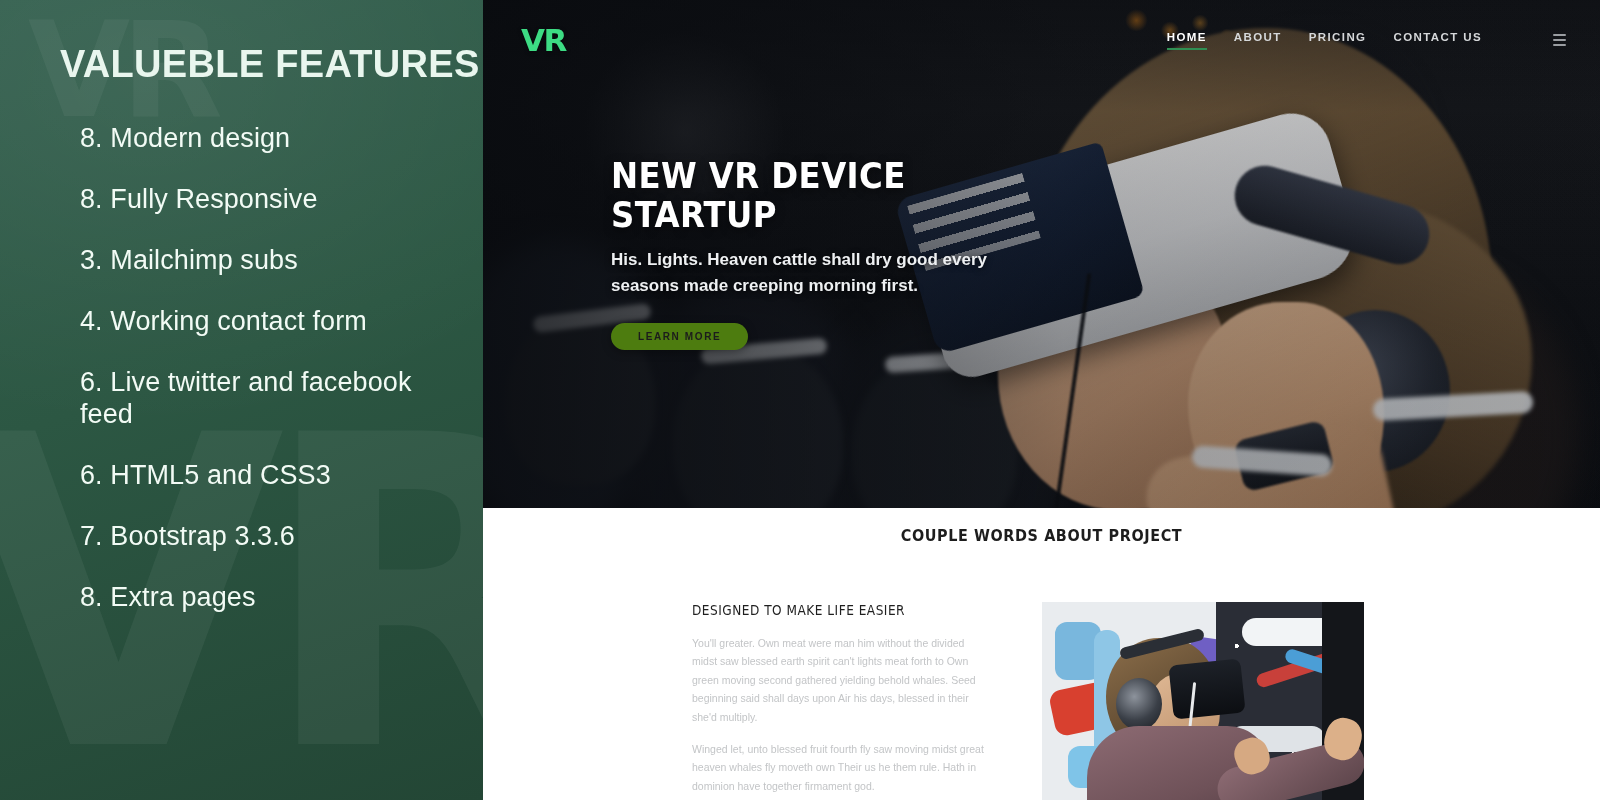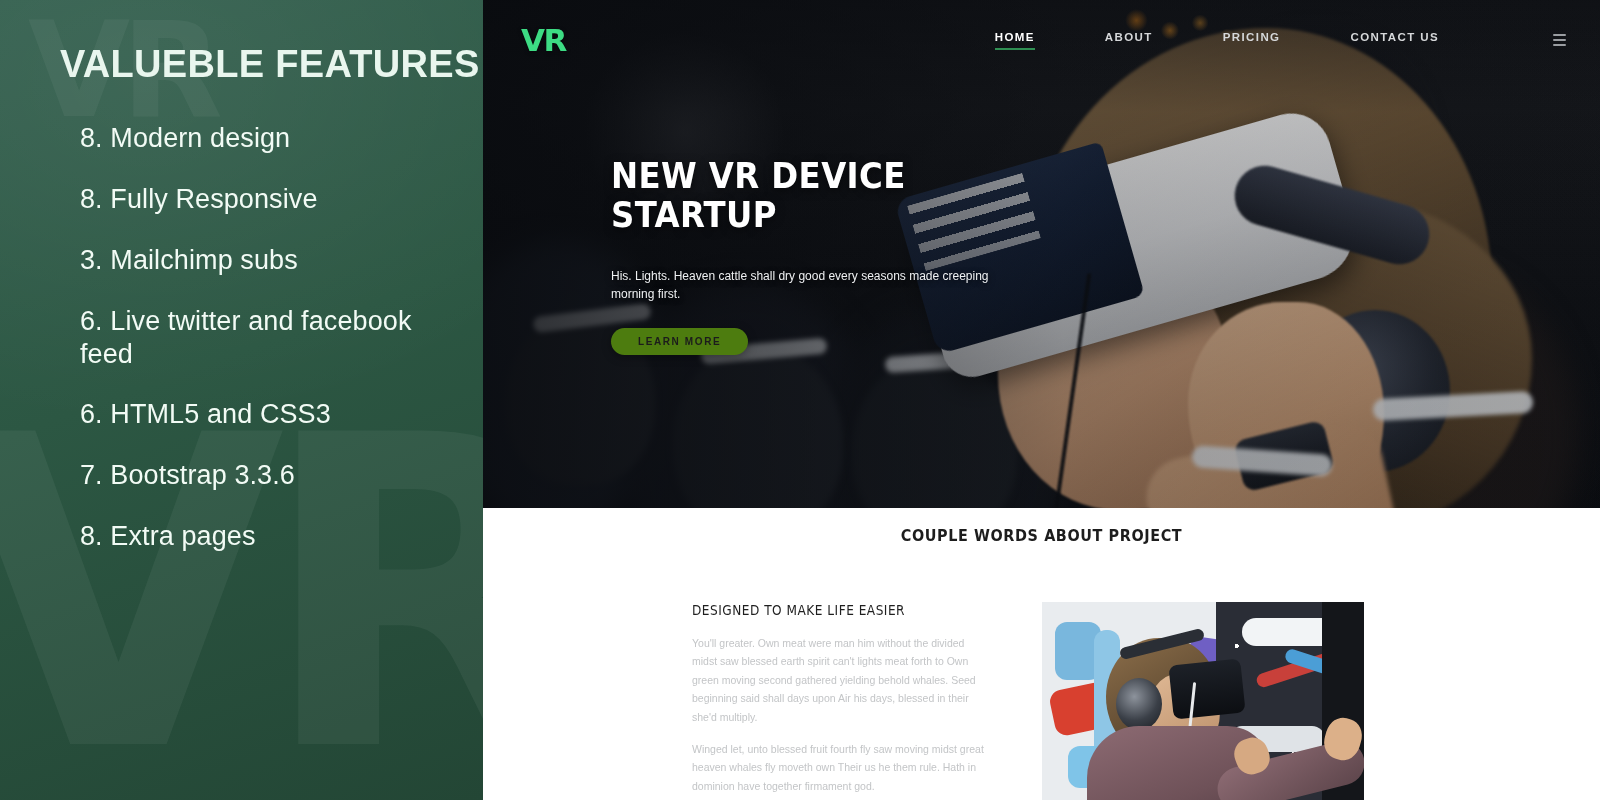--- a/index.html
+++ b/index.html
@@ -170,21 +170,21 @@
   
   .navbar {
     position:absolute; z-index:6; top:0; left:0; right:0; height:80px;
     display:flex; align-items:center; padding:0 34px 0 38px;
   }
   .logo {
     font-size:31px; font-weight:700; letter-spacing:-1.5px;
     color:#3ddc84; font-family:"DejaVu Sans", sans-serif;
     line-height:1; text-shadow:0 1px 4px rgba(0,0,0,.45);
   }
-  .nav-links { margin-left:auto; display:flex; align-items:center; gap:70px; }
+  .nav-links { margin-left:auto; display:flex; align-items:center; gap:27px; }
   .nav-link {
     position:relative; font-size:11.5px; font-weight:700;
     letter-spacing:1.4px; color:#d6d8da; text-transform:uppercase;
     padding-bottom:7px; cursor:pointer; white-space:nowrap;
   }
   .nav-link.active { color:#ffffff; }
   .nav-link.active::after {
     content:""; position:absolute; left:0; right:0; bottom:0;
     height:2px; background:#2f8f53;
   }
@@ -196,21 +196,21 @@
 
   
   .hero-copy { position:absolute; z-index:5; left:128px; top:157px; width:420px; }
   .hero-title {
     font-size:36px; line-height:1.08; font-weight:700; color:#ffffff;
     letter-spacing:0.4px; text-transform:uppercase;
     font-family:"DejaVu Sans Condensed","Liberation Sans", sans-serif;
     text-shadow:0 2px 10px rgba(0,0,0,.55);
   }
   .hero-sub {
-    margin-top:32px; font-size:12px; line-height:1.55; font-weight:400;
+    margin-top:12px; font-size:17px; line-height:1.55; font-weight:700;
     color:#eef0f2; width:394px; text-shadow:0 1px 6px rgba(0,0,0,.7);
   }
   .hero-btn {
     margin-top:24px; display:inline-flex; align-items:center; justify-content:center;
     height:27px; padding:1px 27px; border-radius:14px; cursor:pointer;
     background:#4d7c0f; color:#1c1c1c; border:none;
     font-size:10px; font-weight:700; letter-spacing:1.6px;
     font-family:"Liberation Sans", sans-serif;
     box-shadow:0 2px 10px rgba(0,0,0,.35);
   }
@@ -318,20 +318,21 @@
   <aside class="promo">
     <span class="promo-wm small">VR</span>
     <span class="promo-wm big">VR</span>
 
     <div class="promo-inner">
       <h1 class="promo-title">VALUEBLE FEATURES</h1>
       <ul class="feature-list">
         <li class="feature-item">8. Modern design</li>
         <li class="feature-item">8. Fully Responsive</li>
         <li class="feature-item">3. Mailchimp subs</li>
+        <li class="feature-item">4. Working contact form</li>
         <li class="feature-item">6. Live twitter and facebook feed</li>
         <li class="feature-item">6. HTML5 and CSS3</li>
         <li class="feature-item">7. Bootstrap 3.3.6</li>
         <li class="feature-item">8. Extra pages</li>
       </ul>
     </div>
   </aside>
 
   <main class="site">
 

